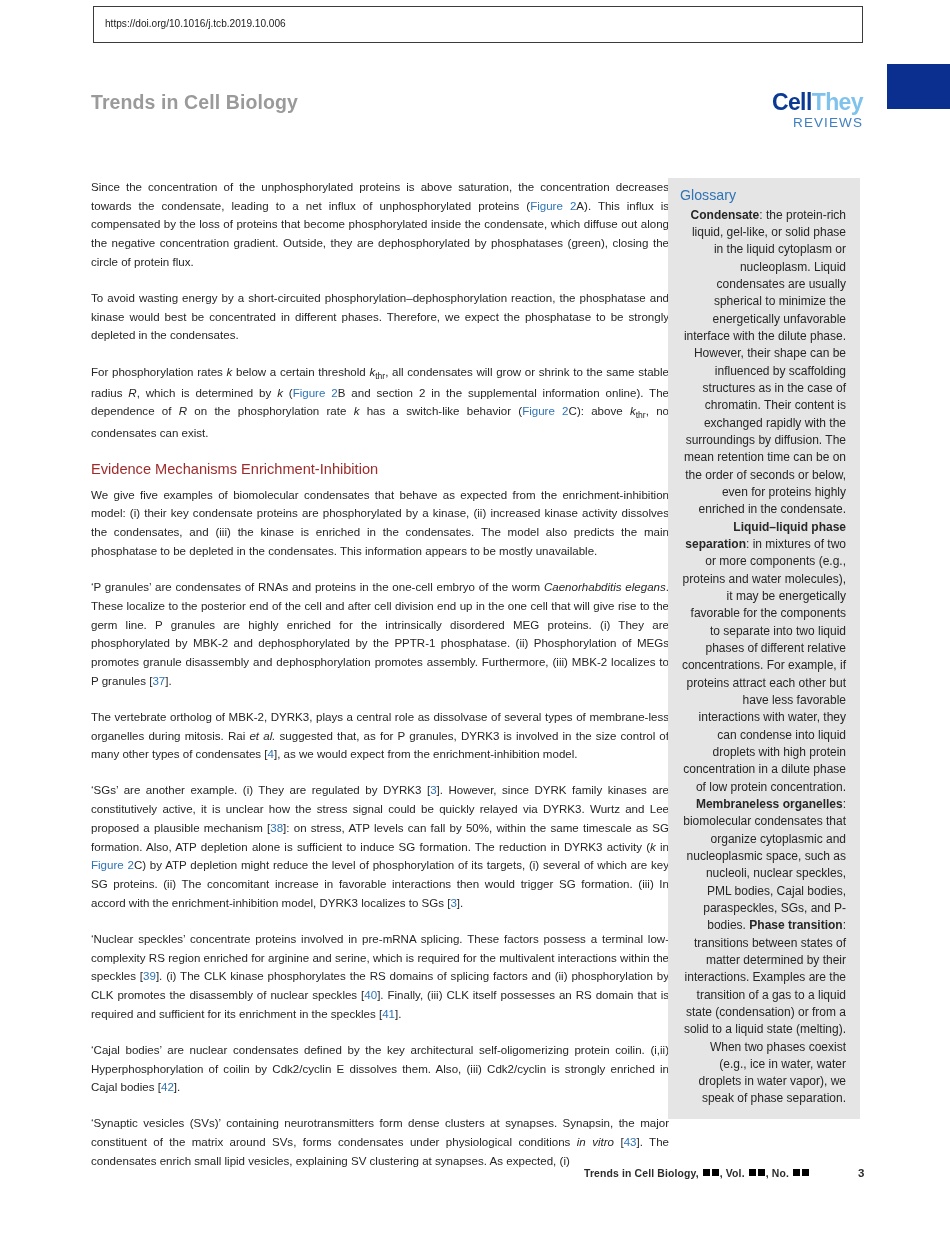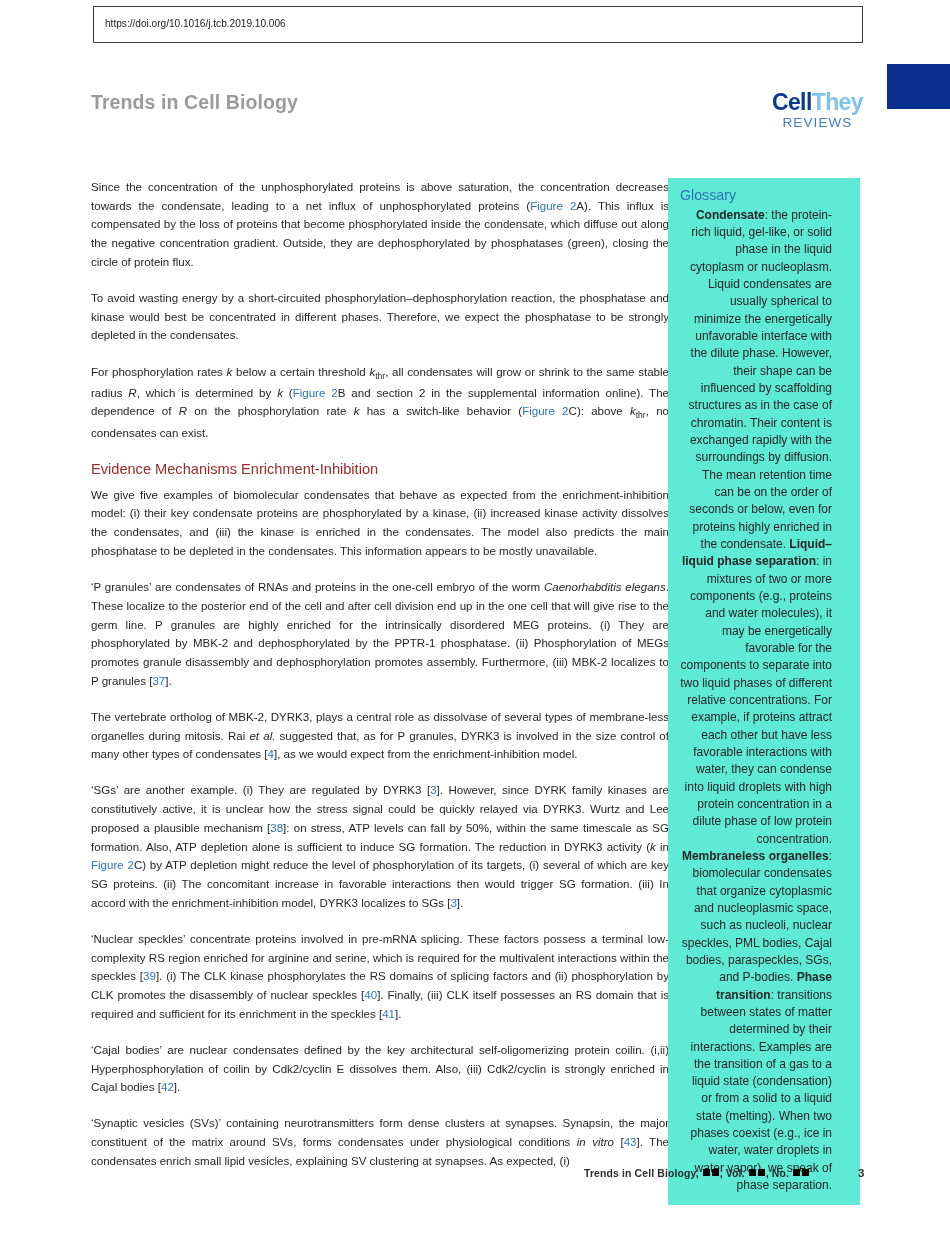--- a/index.html
+++ b/index.html
@@ -60,21 +60,20 @@
     font-weight: bold;
     letter-spacing: -0.6px;
   }
   .logo-cell { color: #0a3a93; }
   .logo-press { color: #7fc2ec; }
   .logo-reviews {
     font-size: 13.5px;
     color: #3f7fc1;
     letter-spacing: 1.1px;
     margin-top: 2px;
-    text-align: center;
   }
   .blue-block {
     position: absolute;
     right: 0;
     top: 64px;
     width: 63px;
     height: 45px;
     background: #0a2f8f;
   }
 
@@ -110,22 +109,22 @@
   i { font-style: italic; }
   sub { font-size: 0.74em; }
 
   
   .glossary {
     position: absolute;
     left: 668px;
     top: 0;
     width: 192px;
     box-sizing: border-box;
-    background: #5eead4;
-    padding: 9px 28px 11px 12px;
+    background: #e5e5e5;
+    padding: 9px 14px 11px 12px;
   }
   .glossary-title {
     font-size: 14.2px;
     color: #2f74b5;
     margin: 0 0 2px 0;
     font-weight: normal;
     line-height: 1.25;
   }
   .glossary-body {
     font-size: 12px;

